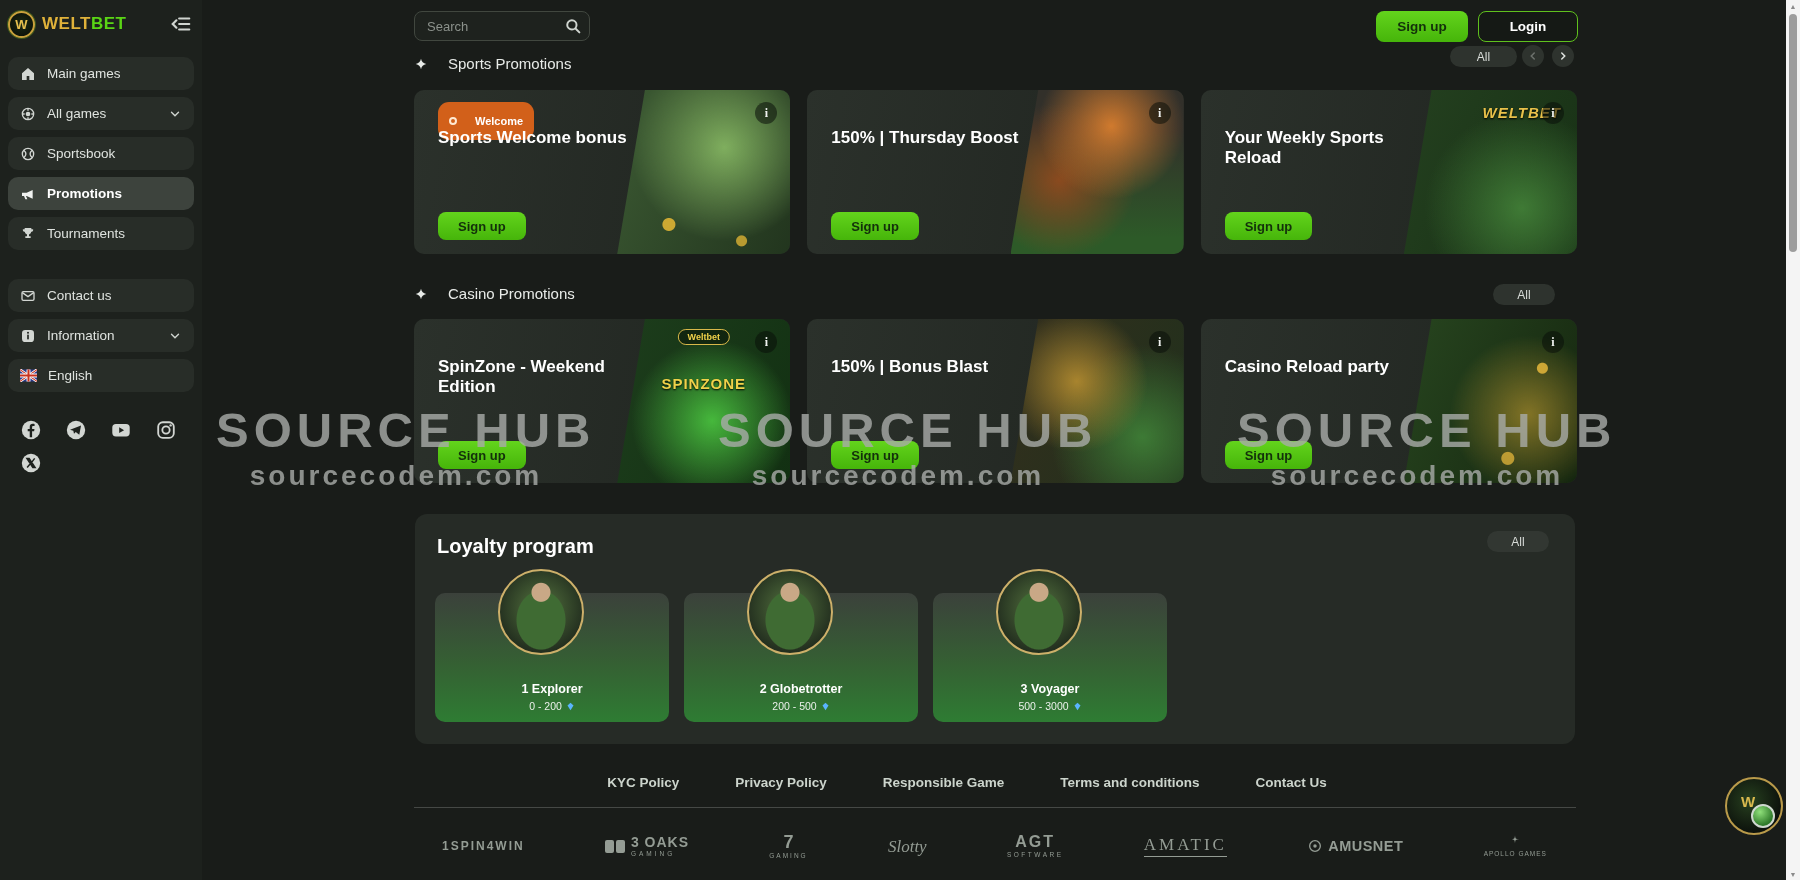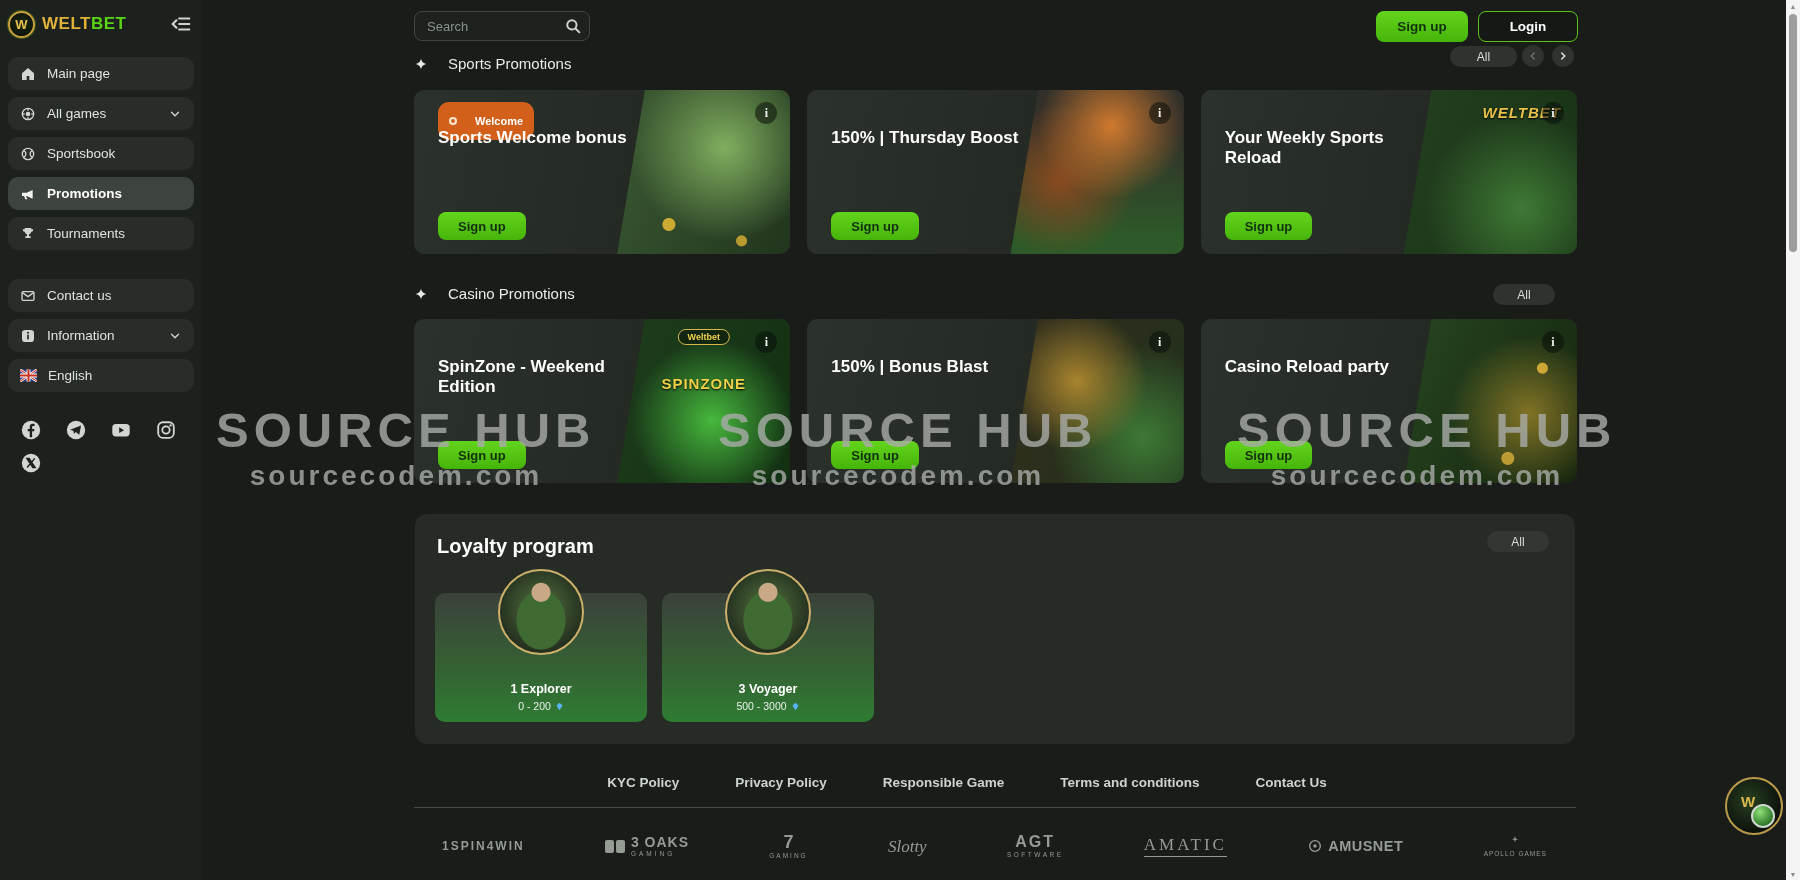--- a/index.html
+++ b/index.html
@@ -101,21 +101,21 @@
   .wm-1{left:216px;top:402px;} .wm-2{left:718px;top:402px;} .wm-3{left:1237px;top:402px;}
   .wm-l1{font-size:49px;font-weight:bold;letter-spacing:5px;white-space:nowrap;}
   .wm-l2{font-size:28px;font-weight:bold;letter-spacing:3px;margin-top:2px;white-space:nowrap;}
 
   
   .loyalty{position:absolute;left:213px;top:514px;width:1160px;height:230px;background:#262b26;border-radius:12px;}
   .loyalty-title{position:absolute;left:22px;top:21px;font-size:20px;font-weight:bold;color:#fff;}
   .loyalty-all{position:absolute;right:26px;top:17px;width:62px;height:21px;background:#323732;border-radius:11px;
                color:#d8dcd8;font-size:12px;display:flex;align-items:center;justify-content:center;cursor:pointer;}
   .tiers{position:absolute;left:20px;top:79px;width:1120px;display:flex;gap:15px;}
-  .tier{position:relative;width:212px;height:129px;border-radius:10px;text-align:center;
+  .tier{position:relative;width:234px;height:129px;border-radius:10px;text-align:center;
         background:linear-gradient(180deg,#3b413b 0%,#356033 55%,#2e7c33 100%);}
   .tier-avatar{position:absolute;top:-24px;left:63px;width:86px;height:86px;border-radius:50%;
         border:2px solid #cdb06a;
         background:radial-gradient(circle at 50% 26%,#c9a886 0 9px,transparent 10px),
                    radial-gradient(ellipse at 50% 60%,#3f6b33 0 24px,transparent 25px),
                    radial-gradient(circle at 50% 45%,#55743f,#232f1f 72%);}
   .tier-name{position:absolute;bottom:26px;width:100%;font-size:12.5px;font-weight:bold;color:#fff;}
   .tier-range{position:absolute;bottom:10px;width:100%;font-size:10.5px;color:#eaf0ea;
               display:flex;align-items:center;justify-content:center;gap:4px;}
 
@@ -170,21 +170,21 @@
       </div>
     </div>
 
     <div class="nav">
       <div class="nav-item">
         <span>
             <svg width="16" height="16" viewBox="0 0 24 24">
               <path d="M3 11 L12 3 L21 11 V21 H14 V15 H10 V21 H3 Z" fill="#d2d6d2"></path>
             </svg>
           </span>
-        <span>Main page</span>
+        <span>Main games</span>
       </div>
       <div class="nav-item">
         <span>
             <svg width="16" height="16" viewBox="0 0 24 24" fill="none" stroke="#d2d6d2" stroke-width="2">
               <circle cx="12" cy="12" r="8.5"></circle>
               <circle cx="12" cy="12" r="3.5" fill="#d2d6d2" stroke="none"></circle>
               <path d="M12 3.5 V7 M12 17 V20.5 M3.5 12 H7 M17 12 H20.5"></path>
             </svg>
           </span>
         <span>All games</span>
@@ -401,20 +401,30 @@
           <div class="tier-name">1 Explorer</div>
           <div class="tier-range">
               <span>0 - 200</span>
               <svg width="9" height="9" viewBox="0 0 24 24">
                 <path d="M12 2 L20 9 L12 22 L4 9 Z" fill="#5ab4ff"></path>
               </svg>
             </div>
         </div>
         <div class="tier">
           <div class="tier-avatar"></div>
+          <div class="tier-name">2 Globetrotter</div>
+          <div class="tier-range">
+              <span>200 - 500</span>
+              <svg width="9" height="9" viewBox="0 0 24 24">
+                <path d="M12 2 L20 9 L12 22 L4 9 Z" fill="#5ab4ff"></path>
+              </svg>
+            </div>
+        </div>
+        <div class="tier">
+          <div class="tier-avatar"></div>
           <div class="tier-name">3 Voyager</div>
           <div class="tier-range">
               <span>500 - 3000</span>
               <svg width="9" height="9" viewBox="0 0 24 24">
                 <path d="M12 2 L20 9 L12 22 L4 9 Z" fill="#5ab4ff"></path>
               </svg>
             </div>
         </div>
       </div>
     </div>

